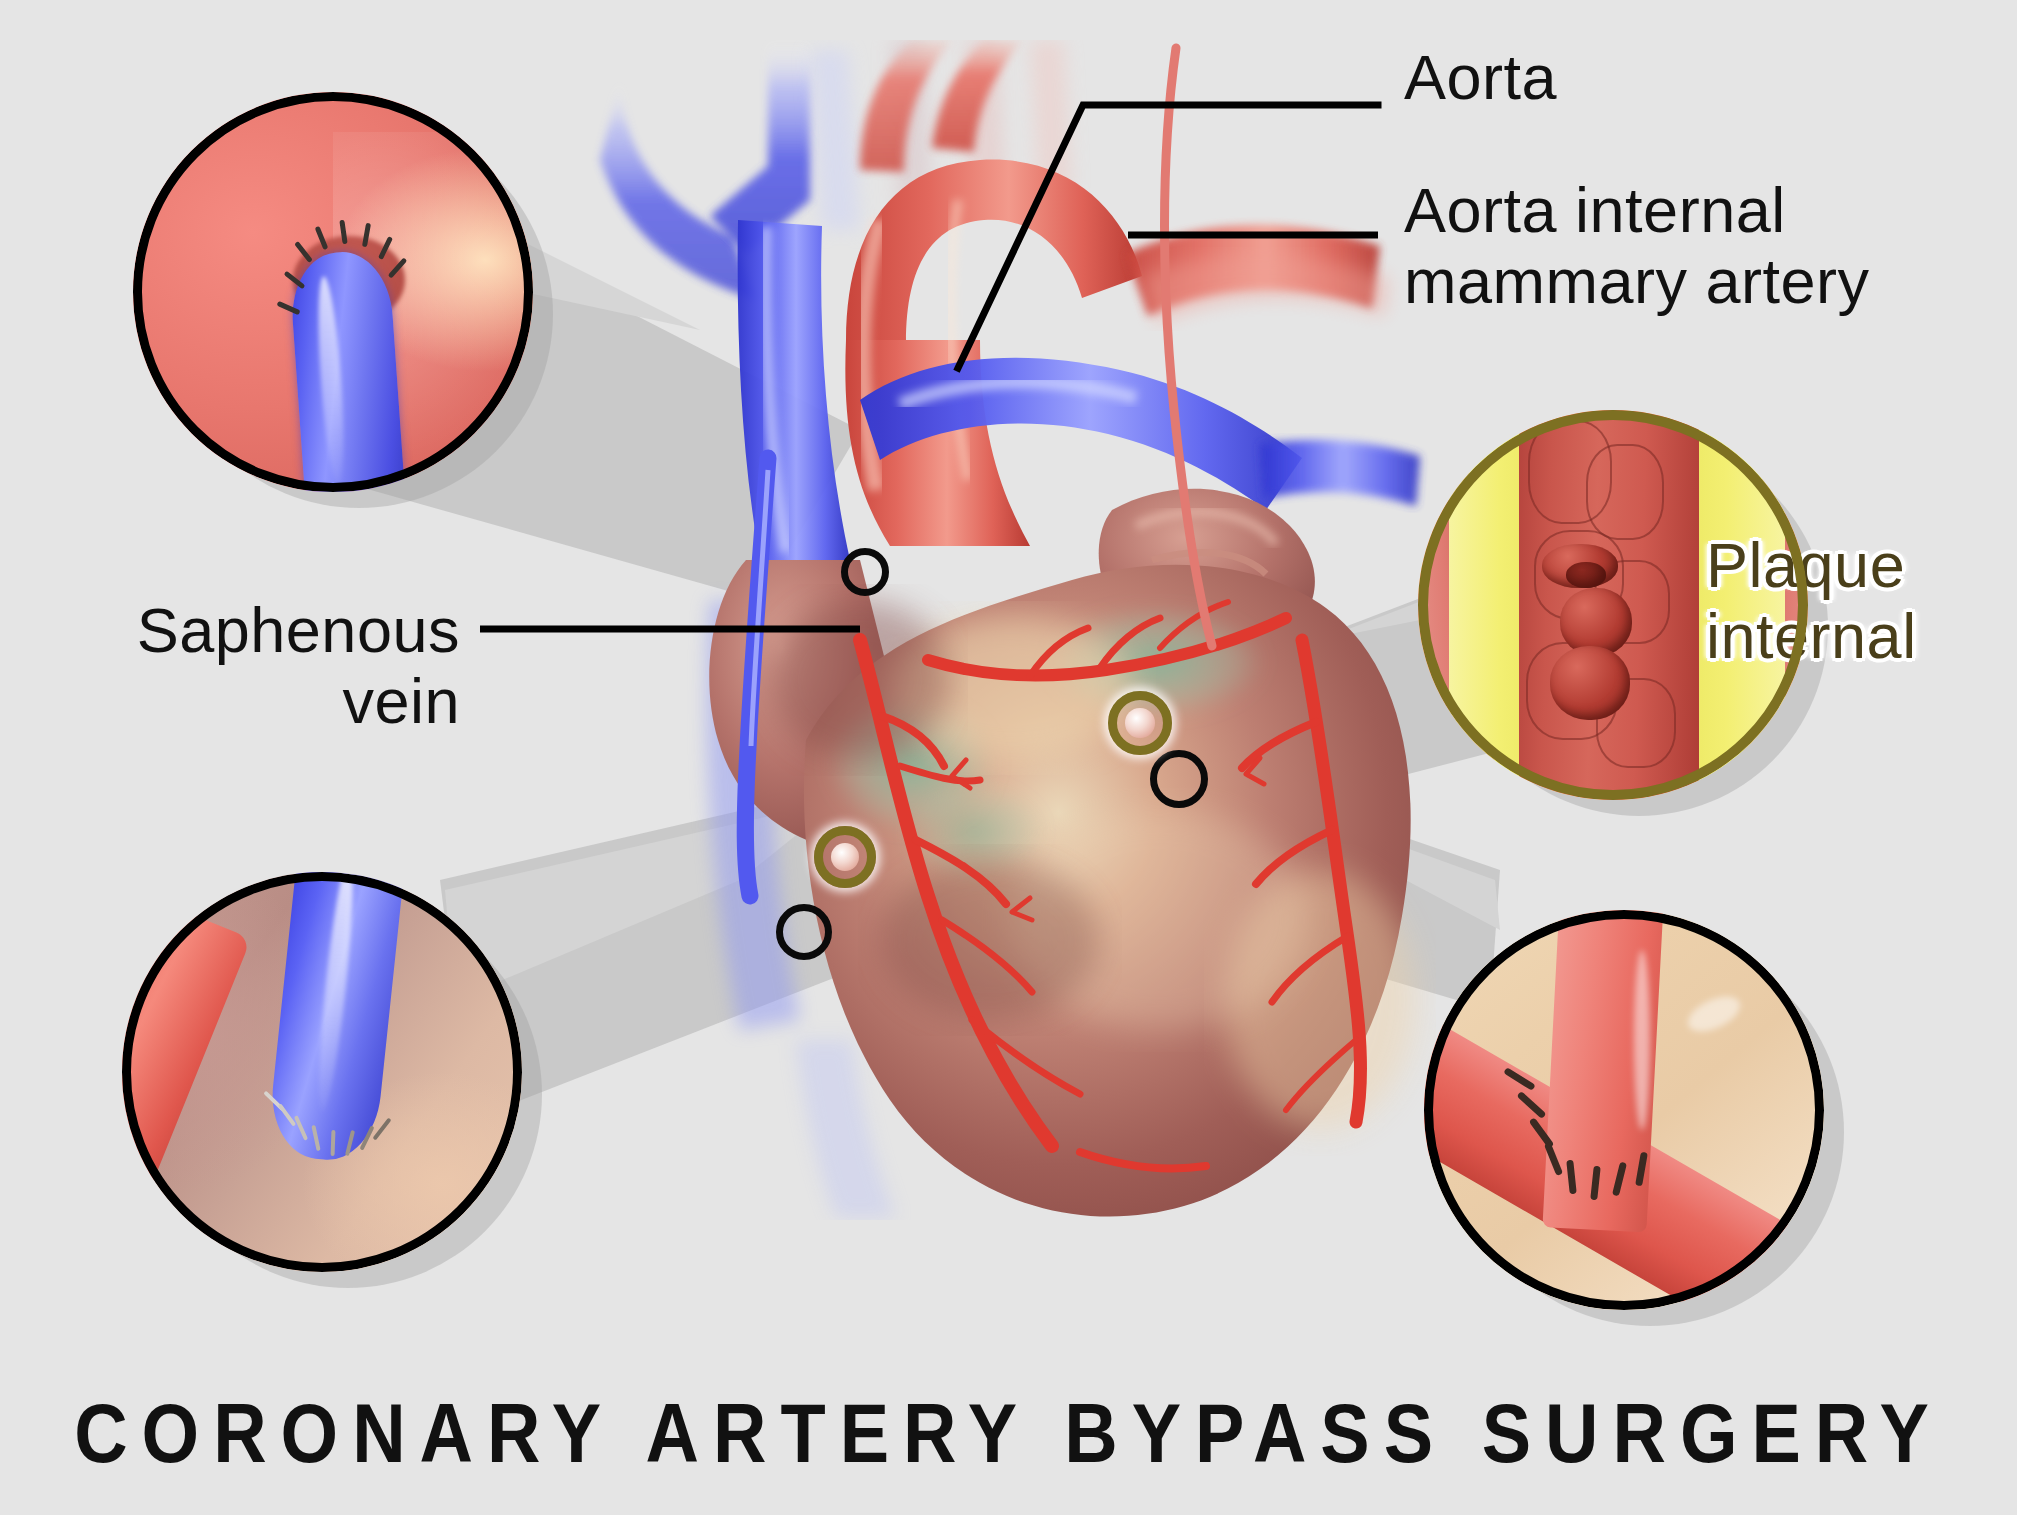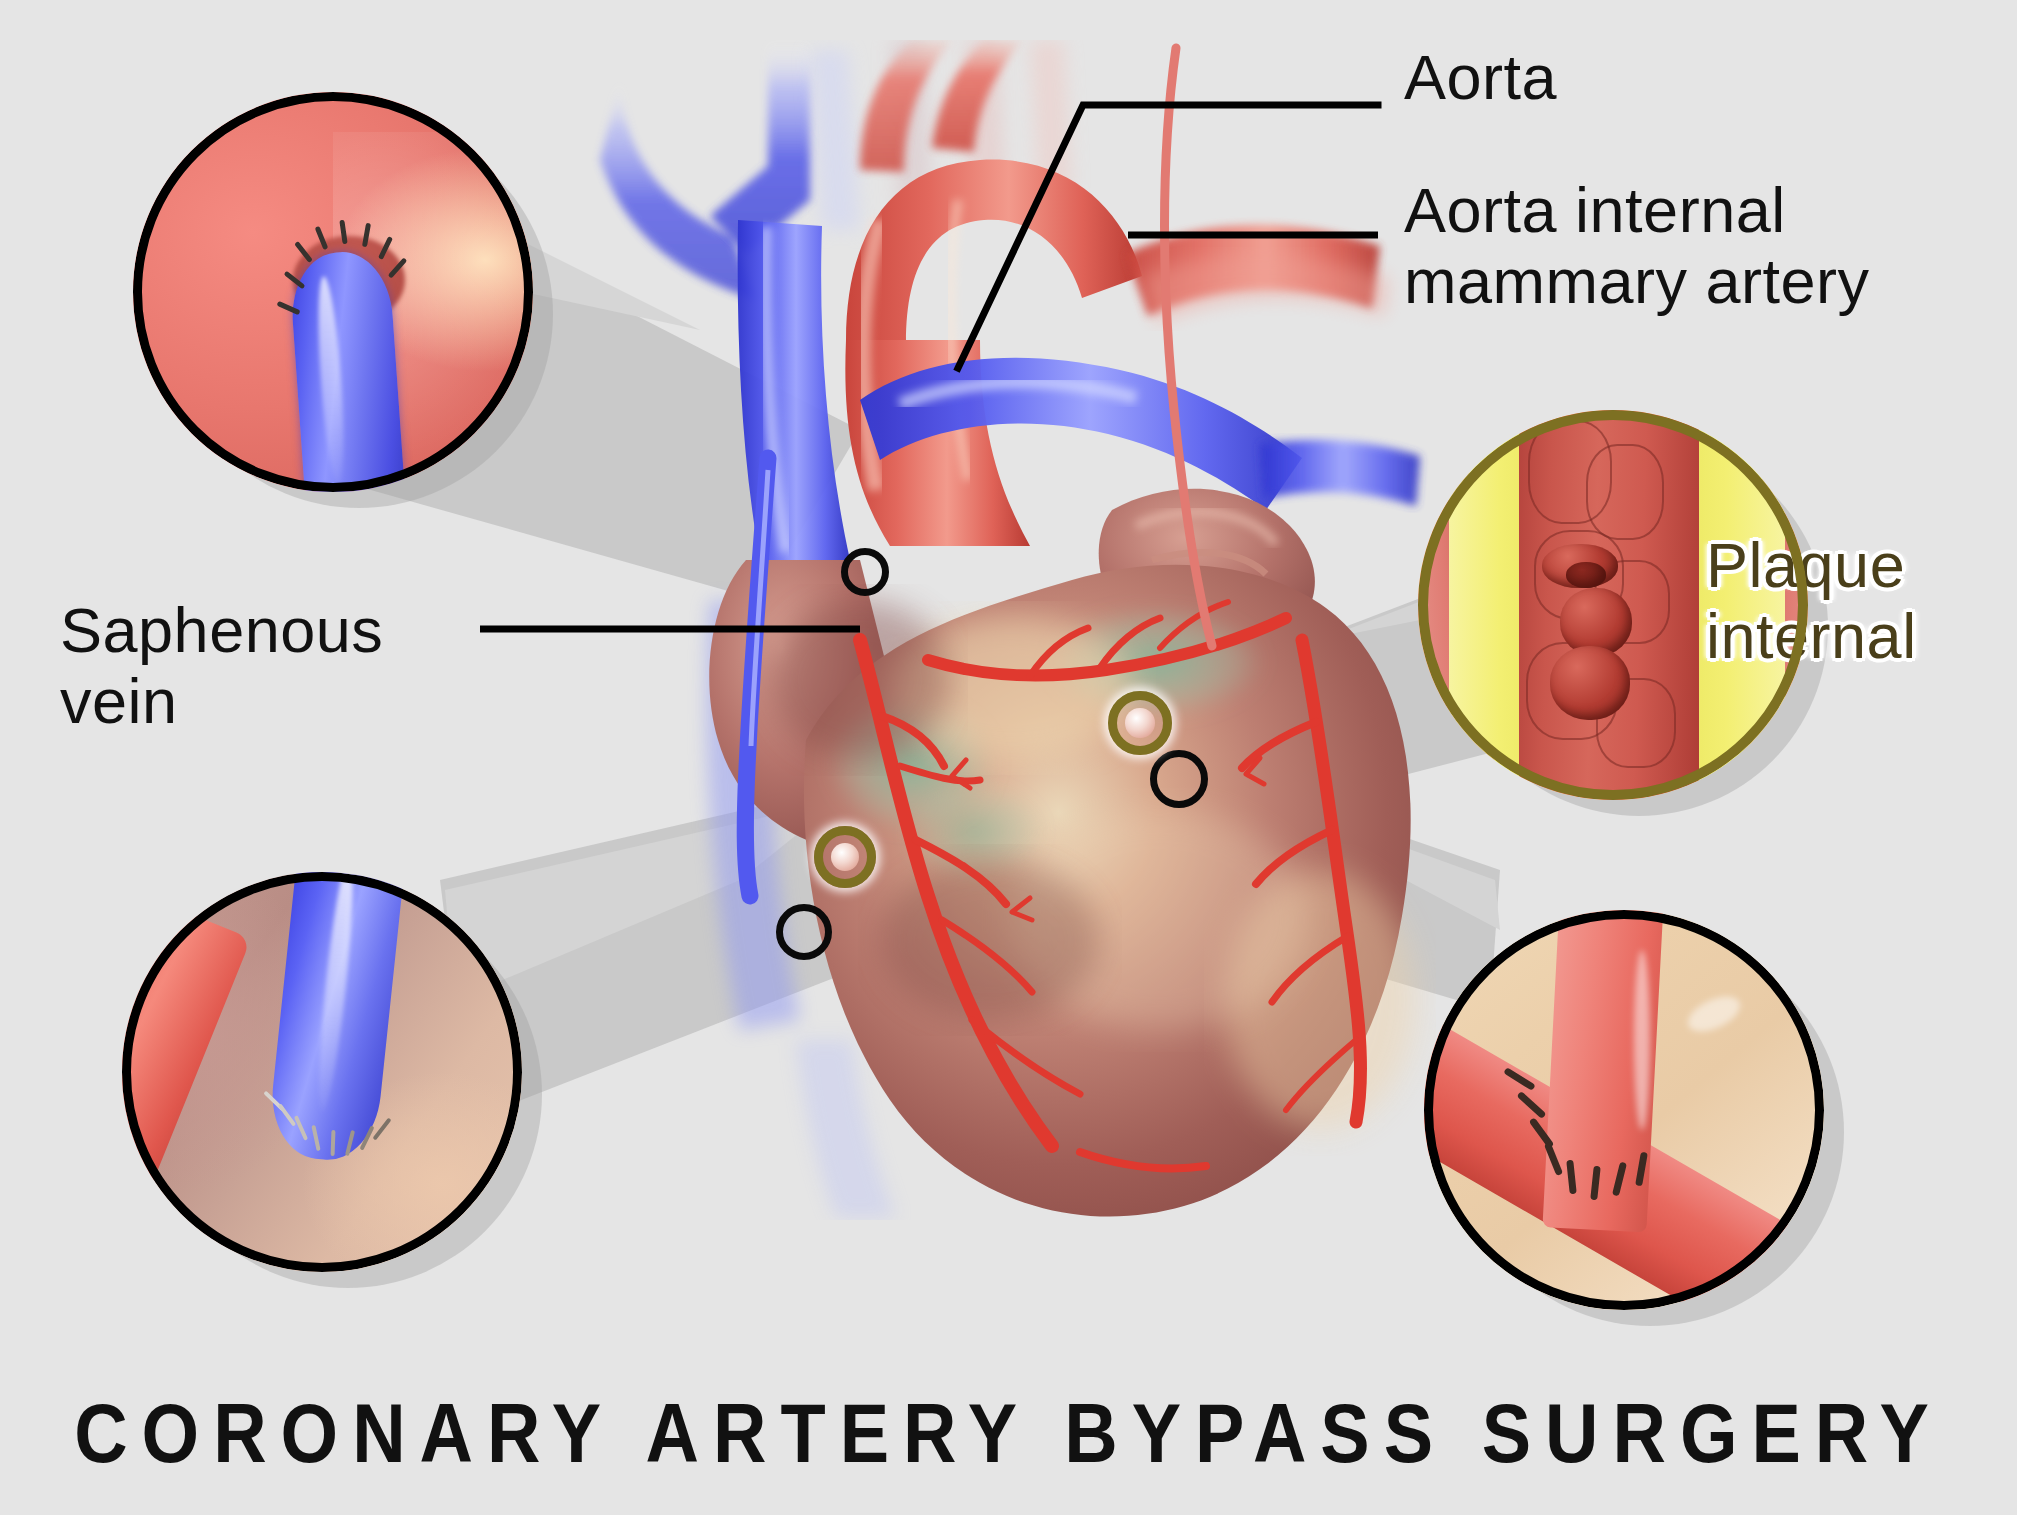--- a/index.html
+++ b/index.html
@@ -427,21 +427,21 @@
     <path d="M958 368 L1083 105 L1378 105" stroke="#000" stroke-width="7" fill="none" stroke-linecap="square" stroke-linejoin="miter"></path>
     <line x1="1128" y1="235" x2="1378" y2="235" stroke="#000" stroke-width="7"></line>
     <line x1="480" y1="629" x2="860" y2="629" stroke="#000" stroke-width="7"></line>
   </svg>
 
   <div class="label" style="left:1404px;top:42px;font-size:63px;">Aorta</div>
 
   <div class="label" style="left:1404px;top:175px;font-size:63px;">Aorta internal
 mammary artery</div>
 
-  <div class="label" style="left:60px;top:595px;width:400px;text-align:left;font-size:63px;">Saphenous
+  <div class="label" style="left:60px;top:595px;width:400px;text-align:right;font-size:63px;">Saphenous
 vein</div>
 
   <div class="label" style="left:1706px;top:530px;font-size:63px;color:#4a3f1a;
               text-shadow:
                  -3px -3px 0 #fff, 3px -3px 0 #fff,-3px 3px 0 #fff, 3px 3px 0 #fff,
                  -4px 0 0 #fff, 4px 0 0 #fff, 0 -4px 0 #fff, 0 4px 0 #fff,
                  -5px 0 4px #fff, 5px 0 4px #fff;">Plaque
 internal</div>
 
   <div id="title">CORONARY ARTERY BYPASS SURGERY</div>

